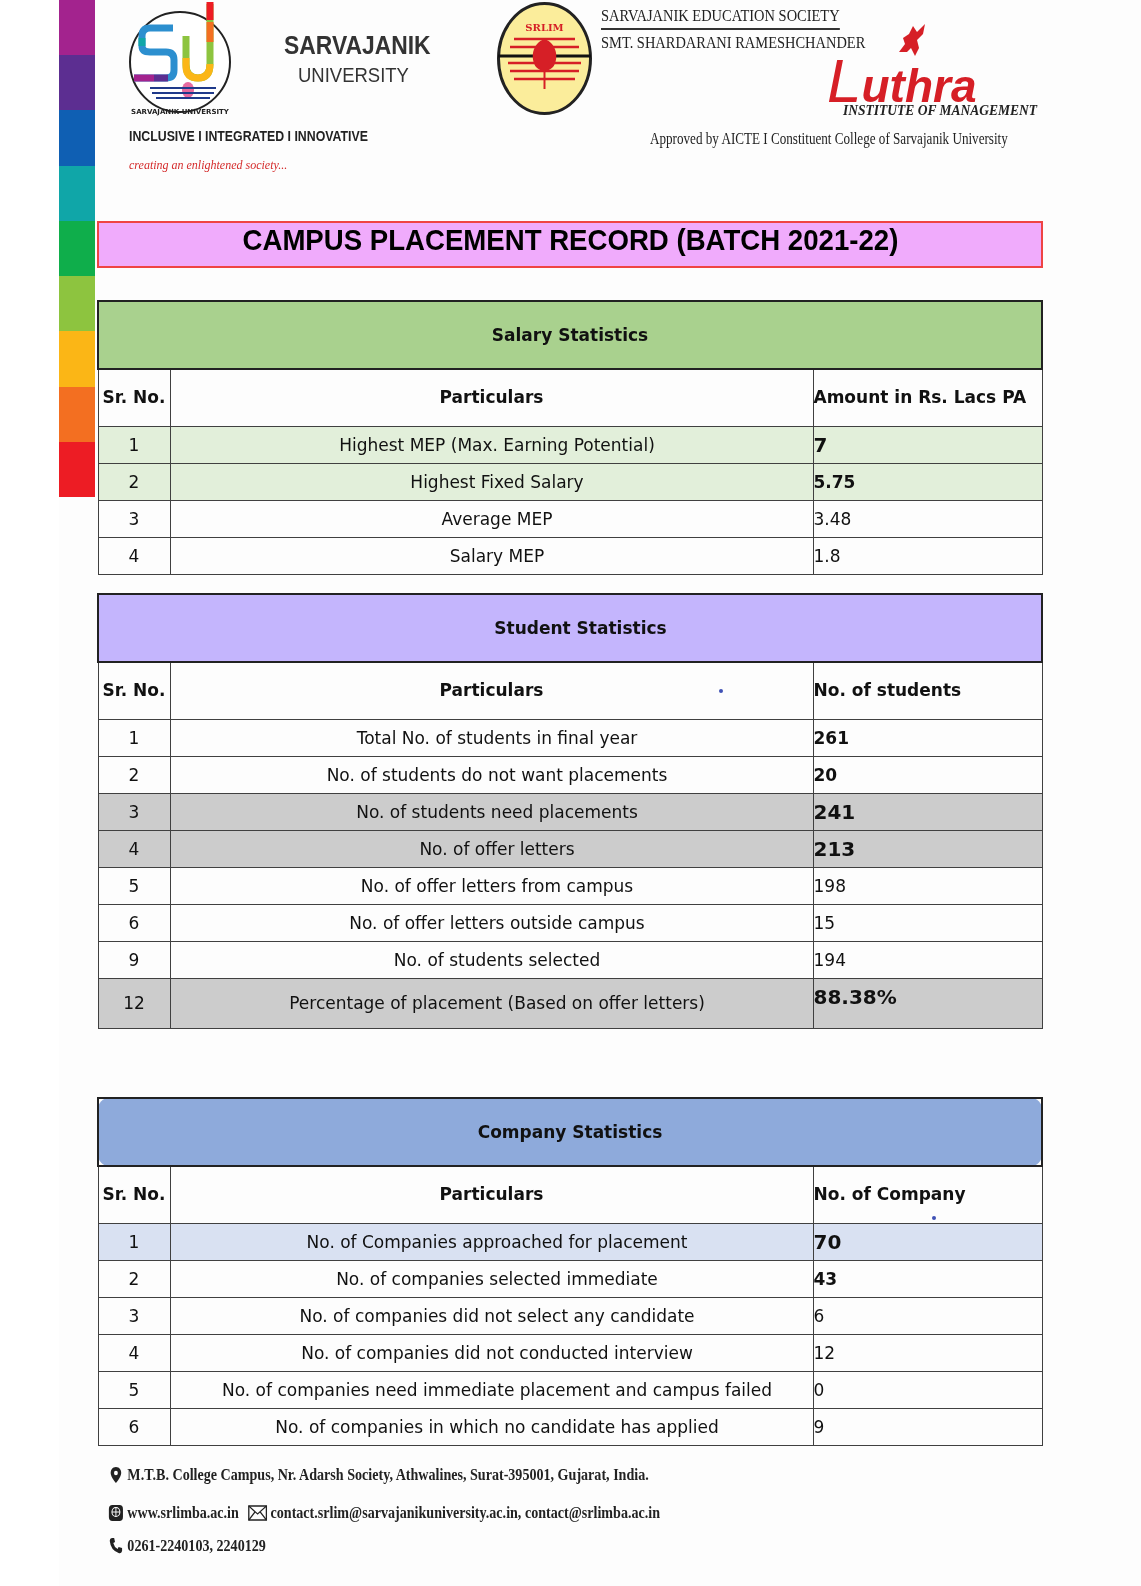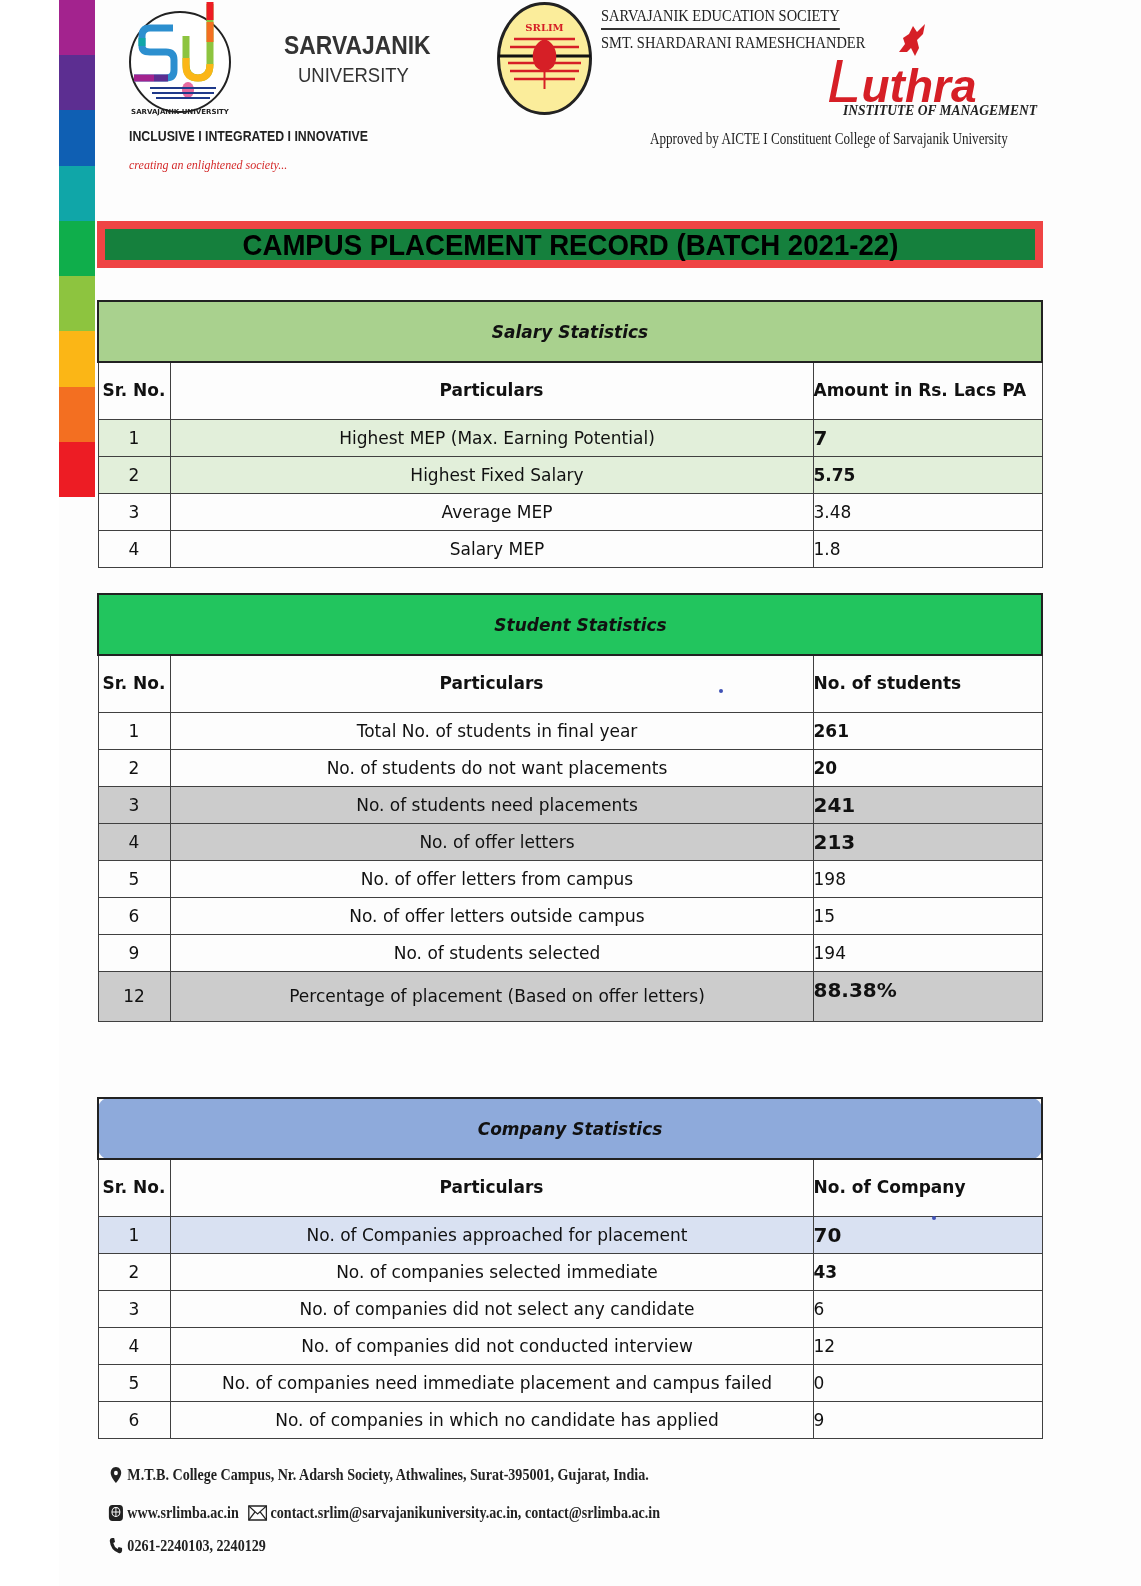--- a/index.html
+++ b/index.html
@@ -24,41 +24,41 @@
   .srlim-logo { position: absolute; left: 496px; top: 1px; width: 97px; height: 115px; }
   .ses-name { position: absolute; left: 601px; top: 6px; font-family: "Liberation Serif", serif; font-size: 17px; color: #222; white-space: nowrap; transform: scaleX(0.85); transform-origin: left; border-bottom: 2px solid #333; padding-bottom: 2px; }
   .smt-name { position: absolute; left: 601px; top: 33px; font-family: "Liberation Serif", serif; font-size: 17px; color: #222; white-space: nowrap; transform: scaleX(0.85); transform-origin: left; }
   .luthra { position: absolute; left: 800px; top: 50px; font-family: "Liberation Sans", sans-serif; font-style: italic; font-weight: bold; color: #d61f26; font-size: 46px; white-space: nowrap; line-height: 1; margin-left: 27px; }
   .luthra .big { font-size: 62px; font-weight: normal; }
   .pegasus { position: absolute; left: 895px; top: 22px; width: 34px; height: 38px; }
   .iom { position: absolute; left: 843px; top: 102px; font-family: "Liberation Serif", serif; font-style: italic; font-weight: bold; font-size: 15px; color: #222; white-space: nowrap; transform: scaleX(0.9); transform-origin: left; }
   .approved { position: absolute; left: 650px; top: 130px; font-family: "Liberation Serif", serif; font-size: 16px; color: #222; white-space: nowrap; transform: scaleX(0.82); transform-origin: left; }
 
   
-  .title-box { position: absolute; left: 97px; top: 221px; width: 946px; height: 47px; background: #15803d; border: 8px solid #ef4444; display: flex; align-items: center; justify-content: center; }
+  .title-box { position: absolute; left: 97px; top: 221px; width: 946px; height: 47px; background: #f0abfc; border: 2px solid #ef4444; display: flex; align-items: flex-start; justify-content: center; }
   .title-box span { font-family: "Liberation Sans", sans-serif; font-weight: bold; font-size: 30px; color: #000; transform: scaleX(0.92); display: inline-block; }
 
   
   table.stats { position: absolute; left: 97px; width: 946px; border-collapse: collapse; font-family: "DejaVu Sans", sans-serif; font-size: 17px; }
   table.stats td, table.stats th { border: 1px solid #404040; }
-  table.stats .sec-head th { height: 61px; font-weight: bold; font-size: 17px; border: 2px solid #222; font-style: italic; }
+  table.stats .sec-head th { height: 68px; font-weight: bold; font-size: 17px; border: 2px solid #222; }
   table.stats .col-head td { height: 57px; font-weight: bold; text-align: center; line-height: 27px; }
   table.stats td.sr { width: 72px; text-align: center; }
   table.stats td.part { padding-left: 11px; text-align: center; }
   table.stats td.val { width: 229px; text-align: left; }
   table.stats tr.row td { height: 37px; }
   table.stats .bold { font-weight: bold; }
   table.stats .big { font-size: 20px; }
 
   #salary { top: 300px; }
   #salary .sec-head th { background: #a9d18e; }
   #salary tr.hl td { background: #e2efda; }
 
   #student { top: 593px; }
-  #student .sec-head th { background: #22c55e; padding-left: 21px; }
+  #student .sec-head th { background: #c4b5fd; padding-left: 21px; }
   #student tr.hl td { background: #cccccc; }
   #student tr.tall td { height: 50px; }
   #student tr.tall td.val { vertical-align: top; padding-top: 6px; }
 
   #company { top: 1097px; }
   #company .sec-head th { background: #8eaadb; border-radius: 11px; }
   #company tr.hl td { background: #d9e1f2; }
 
   .dot { position: absolute; width: 4px; height: 4px; border-radius: 50%; background: #3f51b5; }
 

